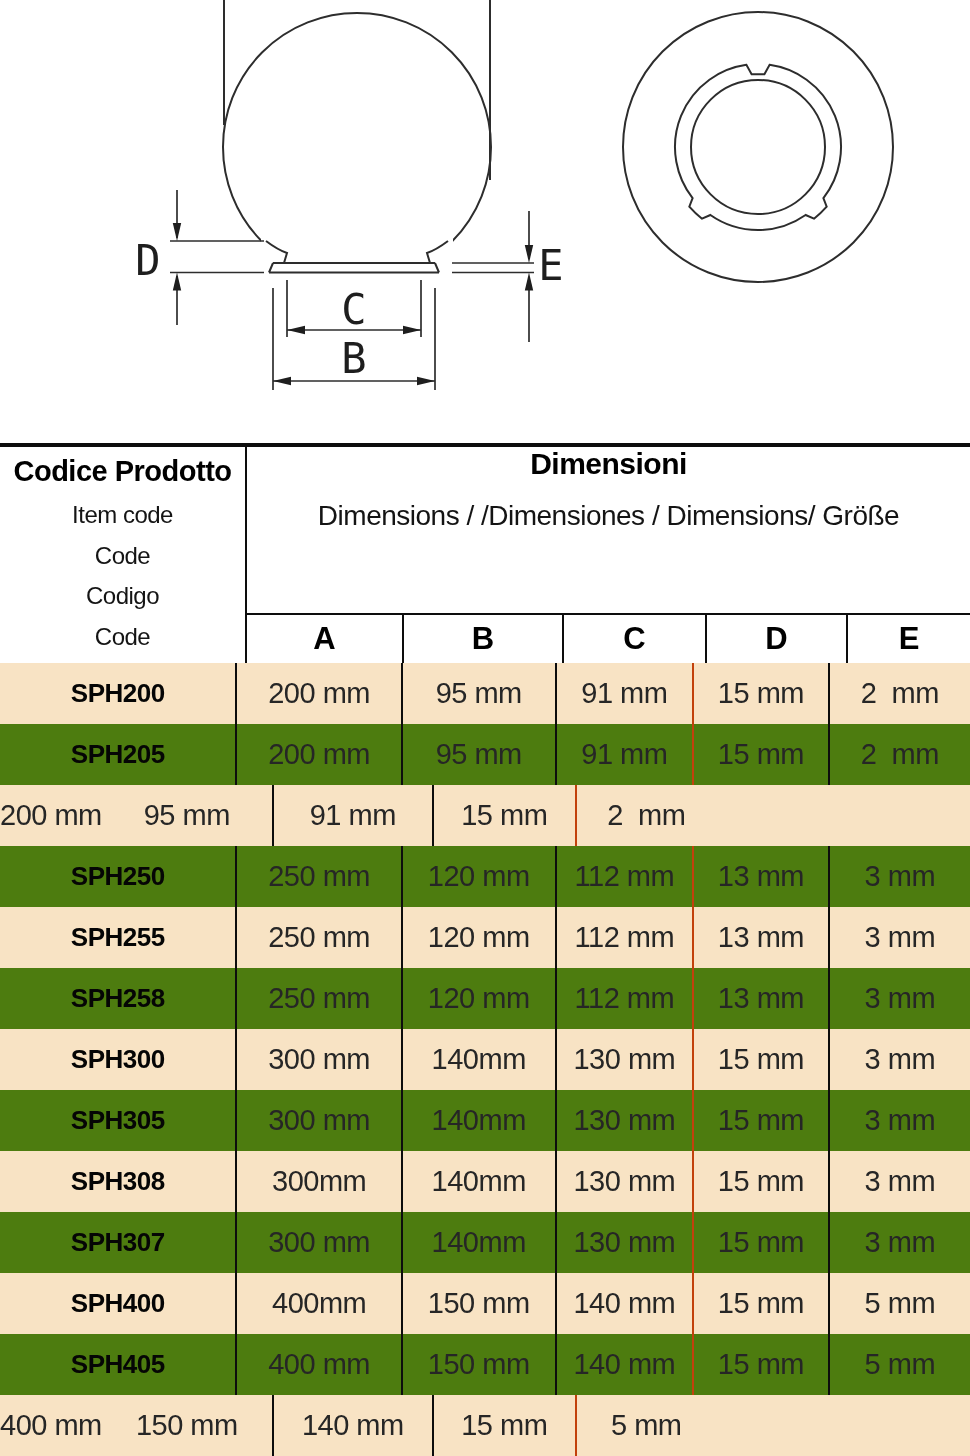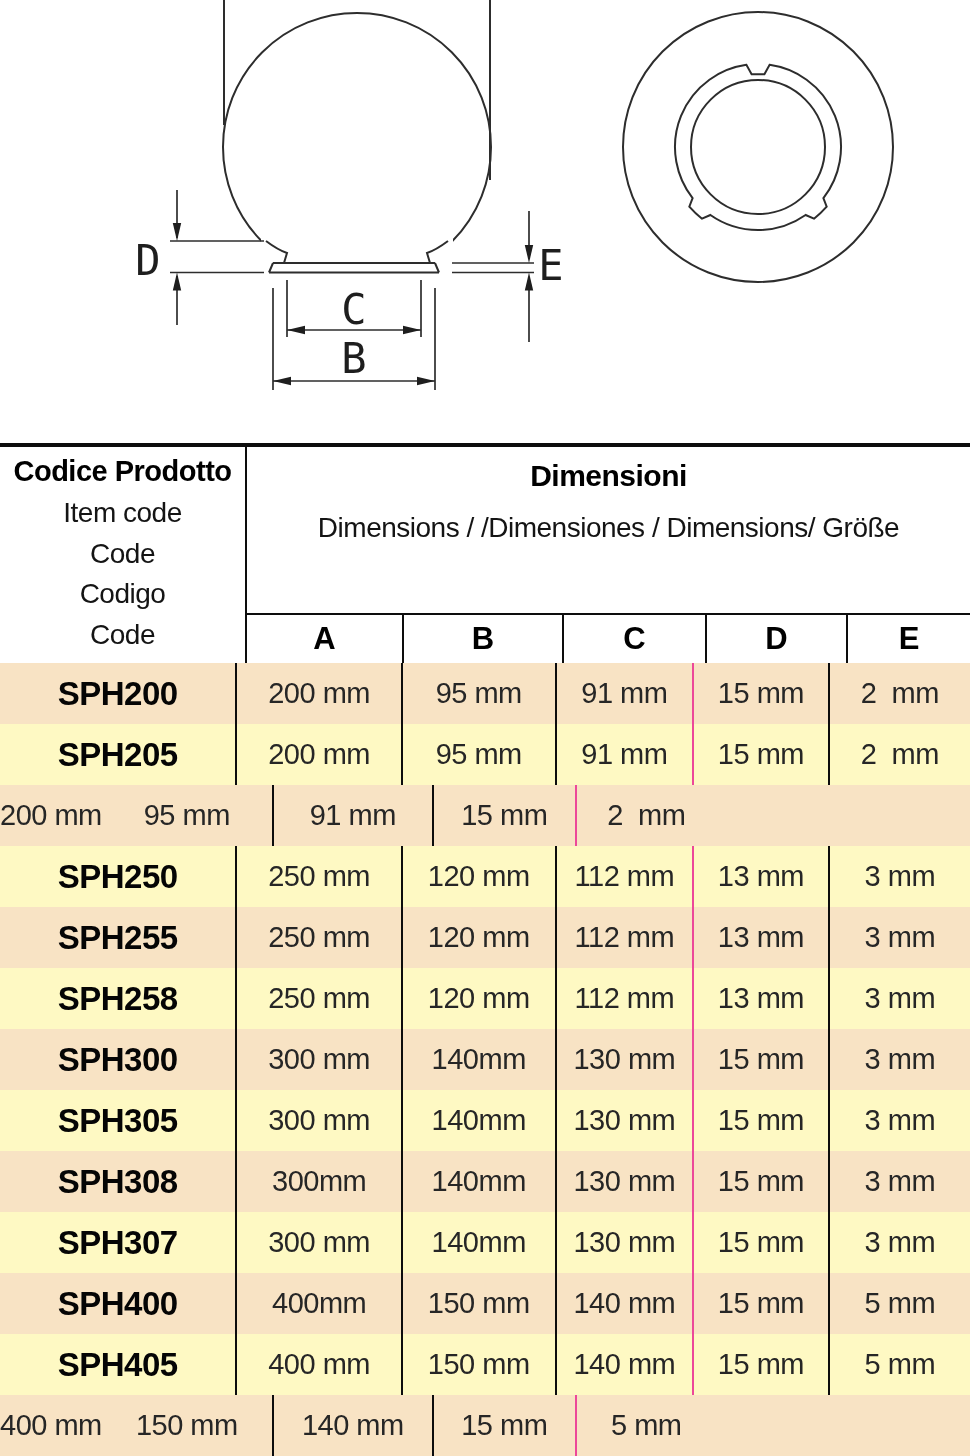--- a/index.html
+++ b/index.html
@@ -10,48 +10,48 @@
   .drawing-svg{position:absolute;top:0;left:0;}
   
   .dtable{position:absolute;top:443px;left:0;width:970px;border-top:4px solid #0d0d0d;box-sizing:border-box;}
   .thead{display:flex;height:216px;}
   .hleft{
     width:247px;box-sizing:border-box;border-right:2px solid #0d0d0d;
     display:flex;flex-direction:column;align-items:center;justify-content:space-between;
     padding:8px 4px 12px;text-align:center;
   }
   .hl-title{font-weight:bold;font-size:29px;letter-spacing:-0.5px;color:#000;}
-  .hl-sub{font-size:28px;letter-spacing:-0.5px;color:#141414;}
+  .hl-sub{font-size:24px;letter-spacing:-0.5px;color:#141414;}
   .hright{width:723px;display:flex;flex-direction:column;box-sizing:border-box;}
-  .dimtitle-wrap{height:166px;box-sizing:border-box;padding-top:12px;text-align:center;}
+  .dimtitle-wrap{height:166px;box-sizing:border-box;text-align:center;}
   .dim-title{font-weight:bold;font-size:30px;letter-spacing:-0.5px;color:#000;}
   .dim-subtitle{font-size:28px;letter-spacing:-0.5px;color:#141414;margin-top:19px;}
   .subheader{height:50px;box-sizing:border-box;border-top:2px solid #0d0d0d;display:flex;}
   .sh-cell{
     display:flex;align-items:center;justify-content:center;
     font-weight:bold;font-size:31px;color:#000;box-sizing:border-box;
   }
   .sh-cell:nth-child(1){width:155px;}
   .sh-cell:nth-child(2){width:160px;border-left:2px solid #0d0d0d;}
   .sh-cell:nth-child(3){width:143px;border-left:2px solid #0d0d0d;}
   .sh-cell:nth-child(4){width:141px;border-left:2px solid #0d0d0d;}
   .sh-cell:nth-child(5){width:124px;border-left:2px solid #0d0d0d;}
   .tbody{display:block;}
-  .trow{display:flex;height:61px;background:#fef9c3;}
+  .trow{display:flex;height:61px;background:#4d7c0f;}
   .trow.alt{background:var(--hl,#f8e3c4);}
   .cell{
     display:flex;align-items:center;justify-content:center;
     box-sizing:border-box;white-space:pre;
   }
-  .cell.code{width:247px;border-right:2px solid #0d0d0d;font-weight:bold;font-size:33px;letter-spacing:-0.5px;color:#050505;}
+  .cell.code{width:247px;border-right:2px solid #0d0d0d;font-weight:bold;font-size:26px;letter-spacing:-0.5px;color:#050505;}
   .cell.val{font-size:29px;letter-spacing:-0.5px;color:#262626;}
   .cell.val:nth-child(2){width:170px;}
   .cell.val:nth-child(3){width:160px;border-left:2px solid #0d0d0d;}
   .cell.val:nth-child(4){width:143px;border-left:2px solid #0d0d0d;}
-  .cell.val:nth-child(5){width:141px;border-left:2px solid #ec4899;}
+  .cell.val:nth-child(5){width:141px;border-left:2px solid #c2410c;}
   .cell.val:nth-child(6){width:148px;border-left:2px solid #0d0d0d;}
   .dim-letter{font-family:"DejaVu Sans Mono",monospace;font-size:42px;fill:#1e1e1e;}
 </style>
 </head>
 <body>
 
 <div class="page">
 
   <svg class="drawing-svg" width="970" height="443" viewBox="0 0 970 443">
 

